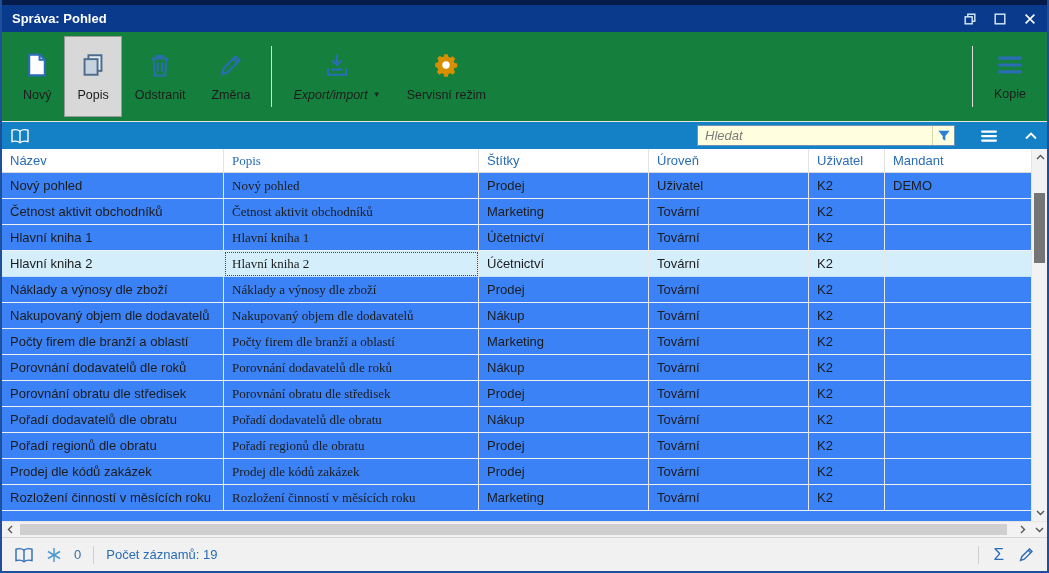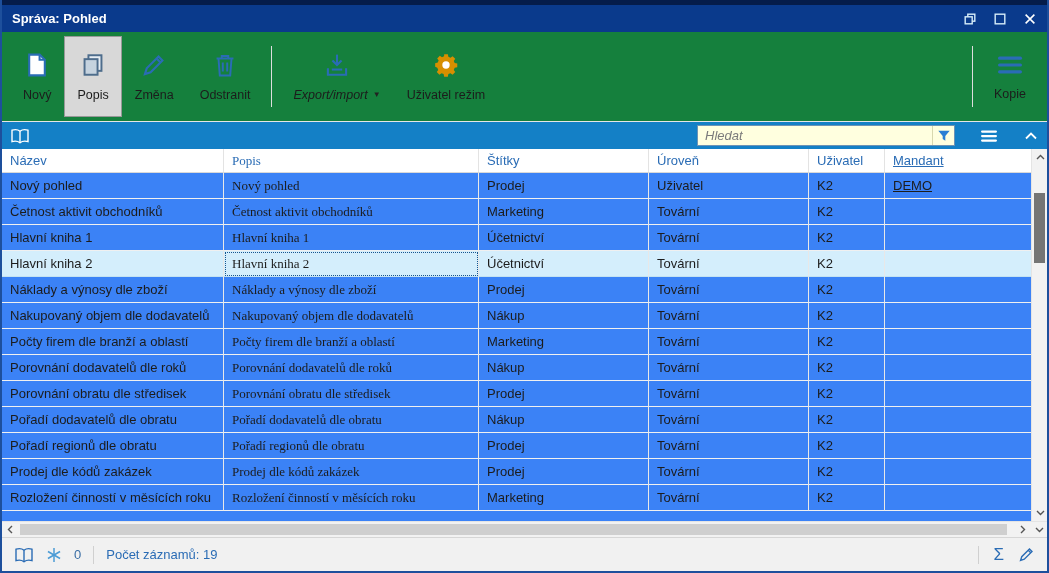--- a/index.html
+++ b/index.html
@@ -72,21 +72,21 @@
   .trow { display:flex; height:26px; cursor:pointer; }
   .tcell {
     line-height:25px; padding:0 8px; color:#1c1c1c;
     border-right:1px solid #e8e8e8; border-bottom:1px solid #f0f0f0;
     white-space:nowrap; overflow:hidden; text-overflow:ellipsis;
   }
   .trow.selected .tcell { background:#d4eefc; border-bottom-color:#c4e2f2; }
   .tcell.focused { outline:1px dotted #17558f; outline-offset:-2px; }
   .col0{width:222px;flex:0 0 auto;} .col1{width:255px;flex:0 0 auto;font-family:Liberation Serif, serif;}
   .col2{width:170px;flex:0 0 auto;} .col3{width:160px;flex:0 0 auto;}
-  .col4{width:76px;flex:0 0 auto;}  .col5{flex:1;min-width:0;border-right:none;text-decoration:underline;}
+  .col4{width:76px;flex:0 0 auto;}  .col5{flex:1;min-width:0;border-right:none;}
   
   .vscroll { width:16px; flex:0 0 auto; background:#f2f2f2; border-left:1px solid #e4e4e4;
     display:flex; flex-direction:column; }
   .sc-arrow { height:16px; width:16px; display:flex; align-items:center; justify-content:center; cursor:pointer; flex:0 0 auto; }
   .vtrack { flex:1; position:relative; }
   .vthumb { position:absolute; top:28px; left:2px; right:2px; height:70px; background:#757575; cursor:pointer; }
   .hscroll { height:16px; flex:0 0 auto; background:#f2f2f2; border-top:1px solid #e4e4e4; display:flex; align-items:center; }
   .htrack { flex:1; height:100%; position:relative; }
   .hthumb { position:absolute; left:2px; right:8px; top:2px; bottom:2px; background:#cfcfcf; cursor:pointer; }
   .corner { width:16px; height:16px; display:flex; align-items:center; justify-content:center; }
@@ -143,37 +143,37 @@
       <span class="icon-steel">
         <svg width="26" height="26" viewBox="0 0 20 20" stroke="#4e6d8c" stroke-width="1.5">
           <rect x="6.5" y="2.5" width="10" height="12" fill="#e6edf4"></rect>
           <rect x="3.5" y="5.5" width="10" height="12" fill="#c6d3df"></rect>
         </svg>
       </span>
       <span>Popis</span>
     </div>
     <div class="tbtn">
       <span class="icon-blue">
-        <svg width="26" height="26" viewBox="0 0 20 20" fill="none" stroke="#2a6cb5" stroke-width="1.6">
-          <path d="M3 17 l1.4-4.4 L13.5 3.5 l3 3 L7.4 15.6 z"></path>
-          <path d="M12 5 l3 3"></path>
-        </svg>
-      </span>
-      <span>Změna</span>
-    </div>
-    <div class="tbtn">
-      <span class="icon-blue">
         <svg width="26" height="26" viewBox="0 0 20 20" fill="none" stroke="#2a6cb5" stroke-width="1.5">
           <path d="M3.5 5 h13"></path>
           <path d="M7.5 5 V3 h5 v2"></path>
           <path d="M5 5 l1 13 h8 l1-13"></path>
           <path d="M8.3 8 v7 M11.7 8 v7"></path>
         </svg>
       </span>
       <span>Odstranit</span>
+    </div>
+    <div class="tbtn">
+      <span class="icon-blue">
+        <svg width="26" height="26" viewBox="0 0 20 20" fill="none" stroke="#2a6cb5" stroke-width="1.6">
+          <path d="M3 17 l1.4-4.4 L13.5 3.5 l3 3 L7.4 15.6 z"></path>
+          <path d="M12 5 l3 3"></path>
+        </svg>
+      </span>
+      <span>Změna</span>
     </div>
     <div class="tsep"></div>
     <div class="tbtn">
       <span class="icon-blue">
         <svg width="26" height="26" viewBox="0 0 20 20" fill="none" stroke="#2a6cb5" stroke-width="1.6">
           <path d="M10 2 v8"></path>
           <path d="M6.5 6.5 L10 10 l3.5-3.5"></path>
           <path d="M3 12.5 v5 h14 v-5"></path>
           <path d="M6 13.5 h8"></path>
         </svg>
@@ -183,21 +183,21 @@
         <span class="caret">▼</span>
       </span>
     </div>
     <div class="tbtn">
       <span>
         <svg width="26" height="26" viewBox="0 0 24 24" fill="#d78f00">
           <path d="M10.3 2h3.4l.5 2.4 1.9.8 2-1.3 2.4 2.4-1.3 2 .8 1.9 2.4.5v3.4l-2.4.5-.8 1.9 1.3 2-2.4 2.4-2-1.3-1.9.8-.5 2.4h-3.4l-.5-2.4-1.9-.8-2 1.3-2.4-2.4 1.3-2-.8-1.9L2 13.7v-3.4l2.4-.5.8-1.9-1.3-2 2.4-2.4 2 1.3 1.9-.8z"></path>
           <circle cx="12" cy="12" r="3.4" fill="#fff"></circle>
         </svg>
       </span>
-      <span>Uživatel režim</span>
+      <span>Servisní režim</span>
     </div>
     <div class="toolbar-right">
       <div class="tsep"></div>
       <div class="tbtn">
         <span class="icon-blue">
           <svg width="30" height="24" viewBox="0 0 24 20" fill="#2a6cb5">
             <rect x="2" y="3" width="20" height="2.6" rx="1.3"></rect>
             <rect x="2" y="8.7" width="20" height="2.6" rx="1.3"></rect>
             <rect x="2" y="14.4" width="20" height="2.6" rx="1.3"></rect>
           </svg>

